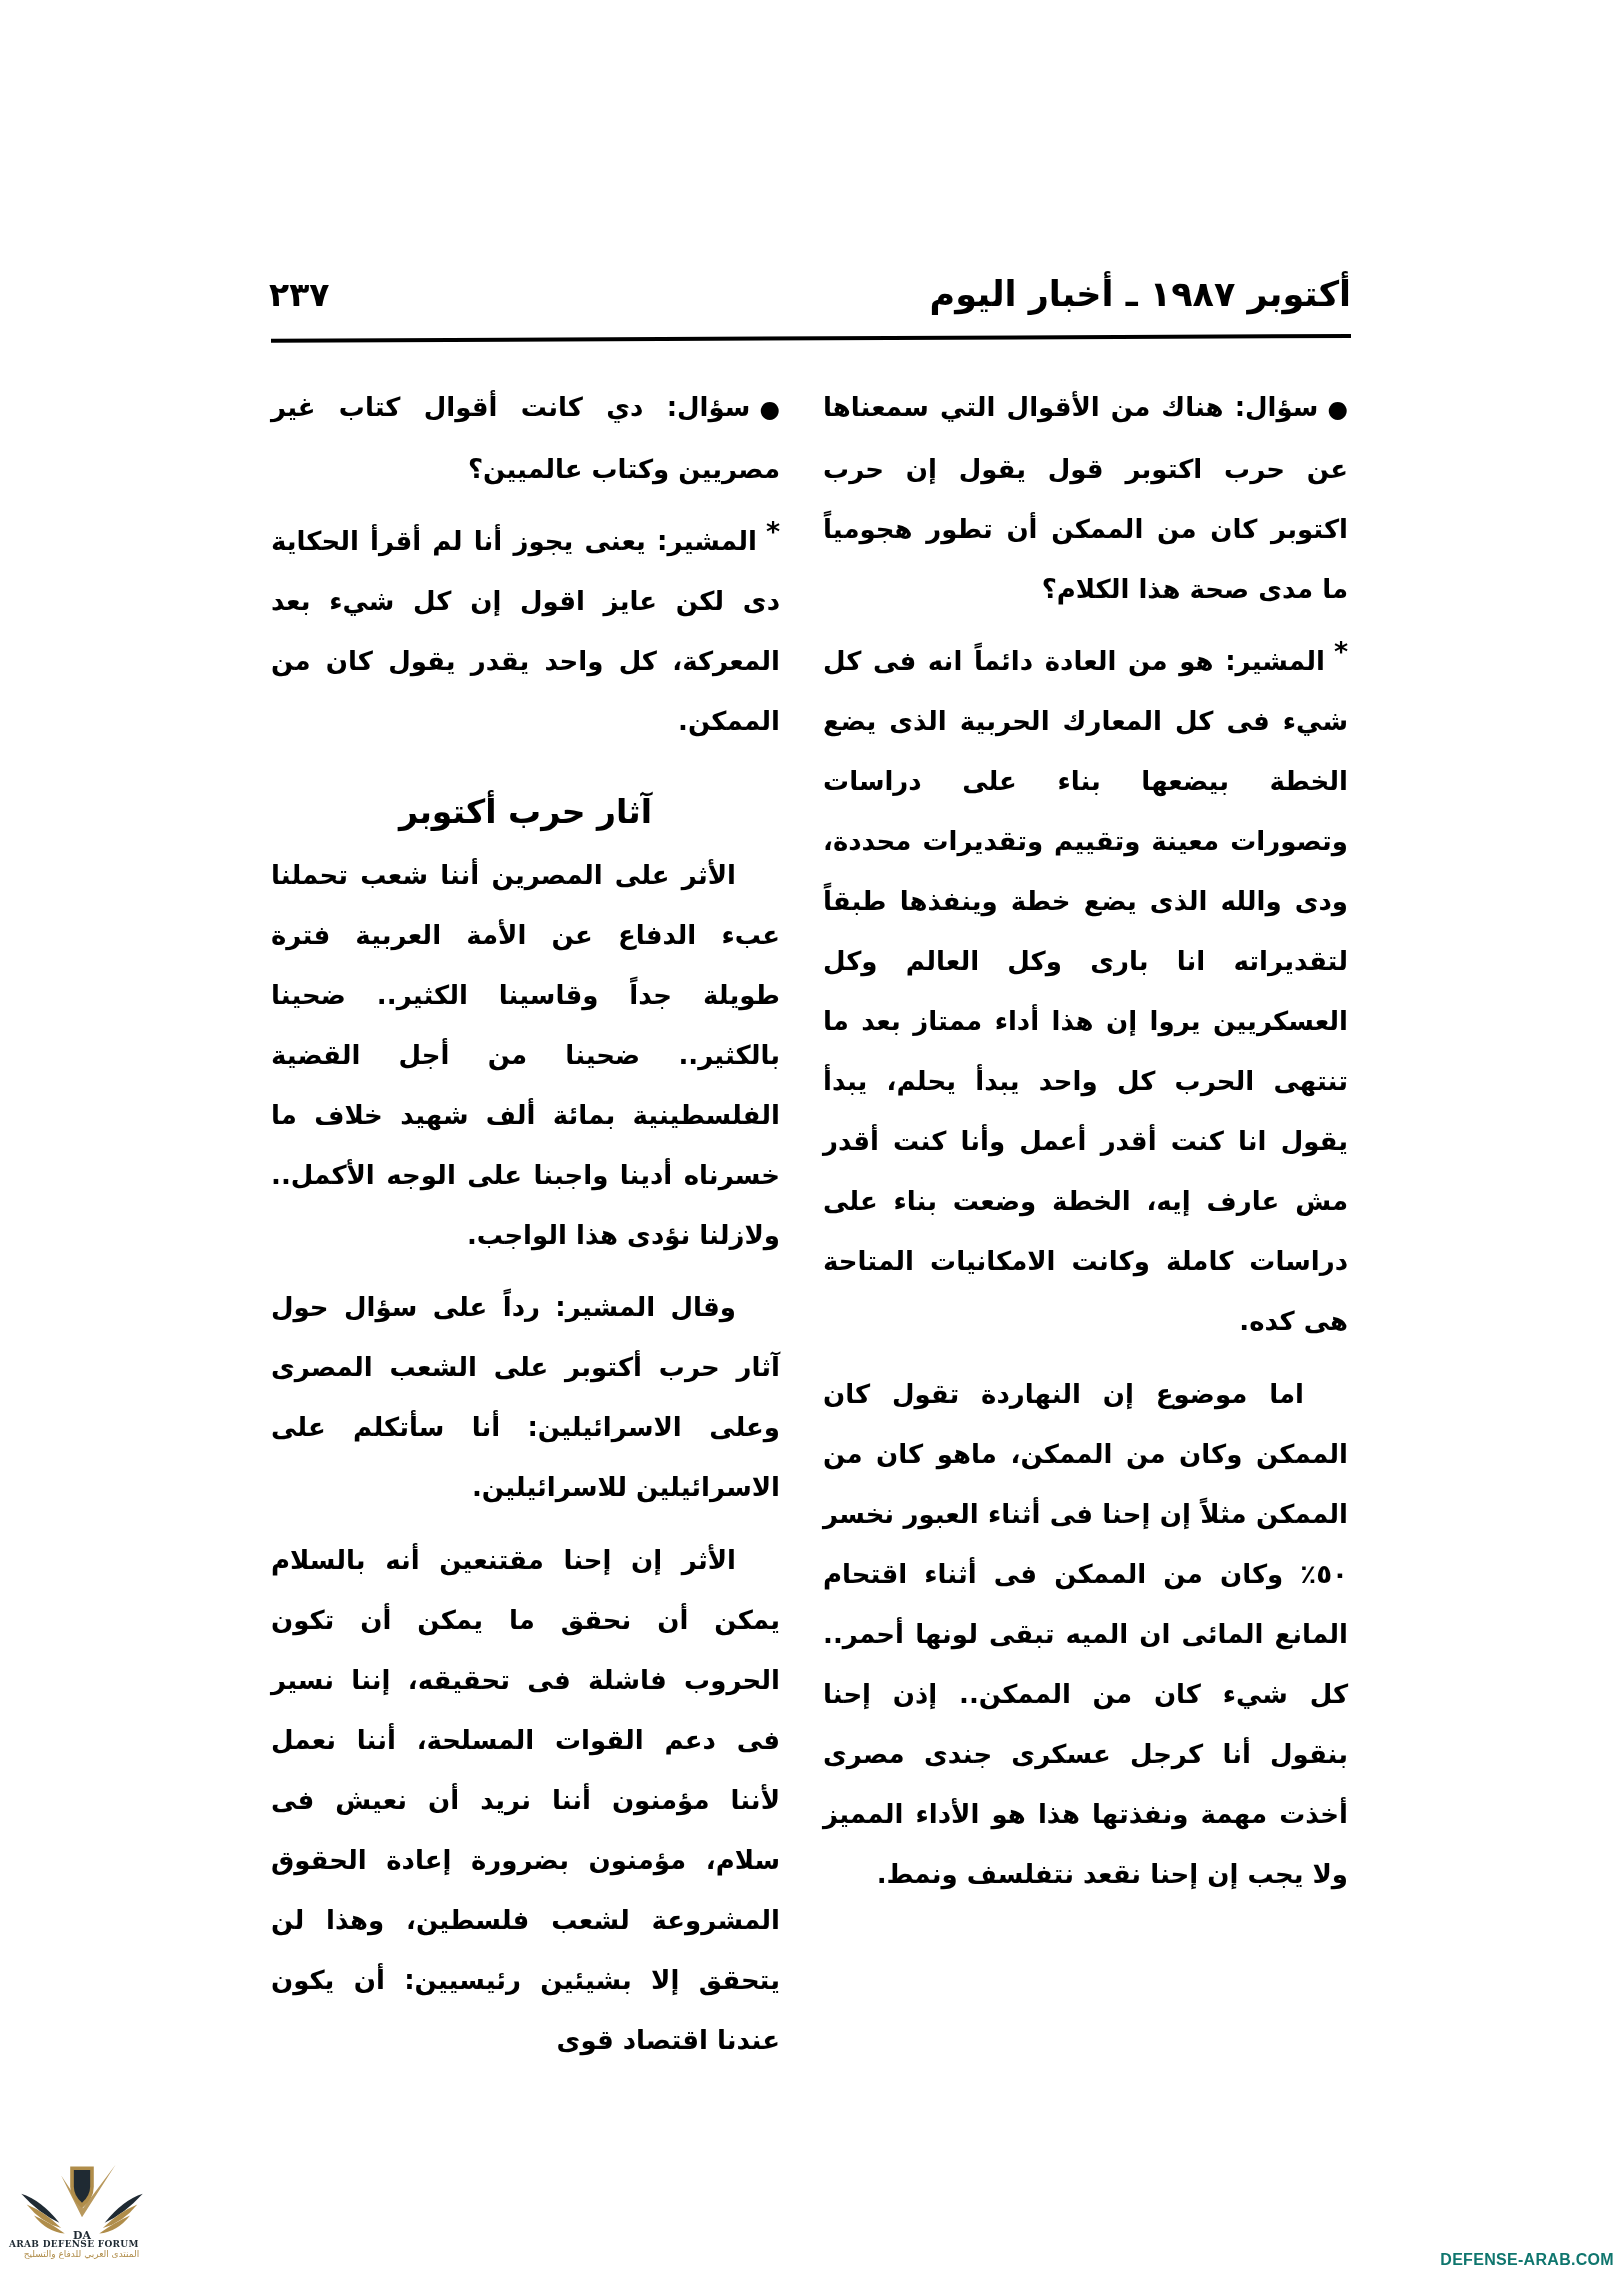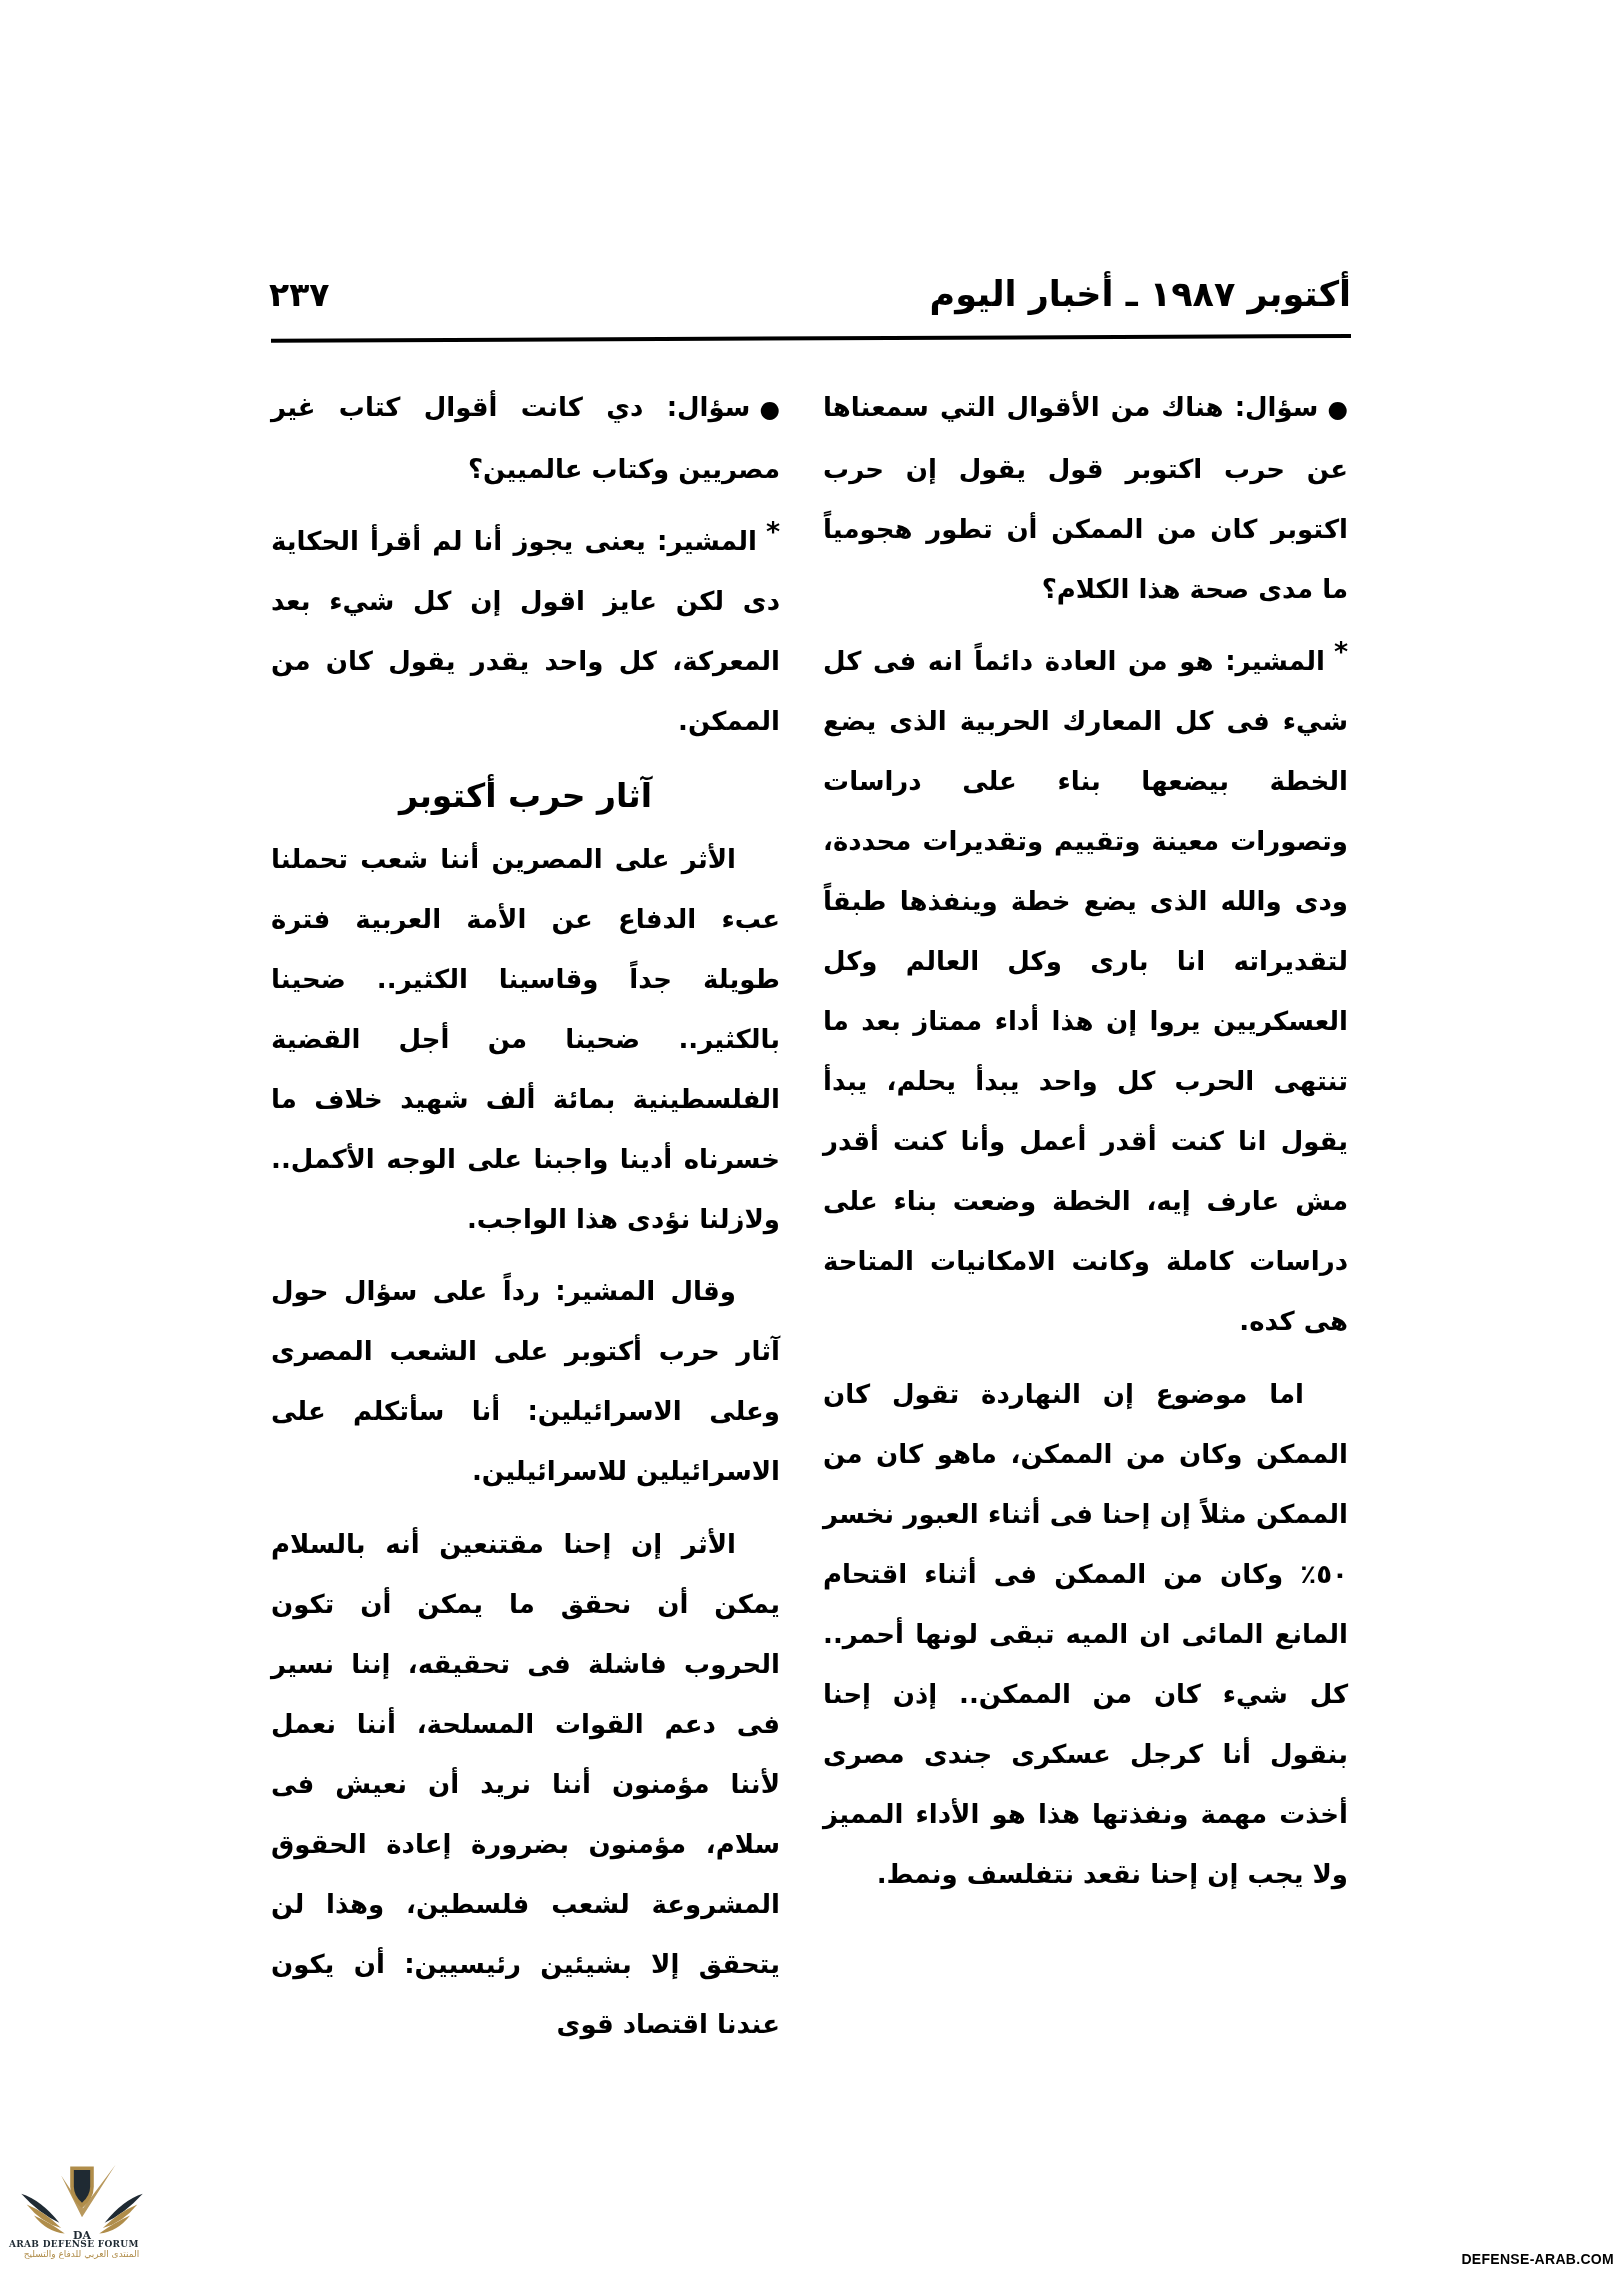--- a/index.html
+++ b/index.html
@@ -90,21 +90,21 @@
     font-size: 23.6px;
     margin-left: 9px;
     vertical-align: middle;
   }
   .marker.star {
     vertical-align: super;
     font-size: 27px;
     line-height: 1;
   }
   .left-heading-wrap {
-    margin-top: 17px;
+    margin-top: 33px;
   }
   
   .footer-logo {
     position: absolute;
     left: 9px;
     top: 2159px;
     width: 145px;
     height: 116px;
   }
   .footer-logo svg {
@@ -126,22 +126,22 @@
     color: #b08d4a;
     text-align: center;
     direction: rtl;
   }
   .footer-url {
     position: absolute;
     right: 9px;
     top: 2251px;
     font-family: "Liberation Sans", sans-serif;
     font-weight: bold;
-    font-size: 14px;
-    color: #000000;
+    font-size: 16px;
+    color: #0f766e;
     letter-spacing: 0.3px;
     padding-left: 25px;
   }
 </style>
 </head>
 <body>
 
 <div class="page-header">
   <span class="running-title">أكتوبر ١٩٨٧ ـ أخبار اليوم</span>
   <span class="page-number">٢٣٧</span>

